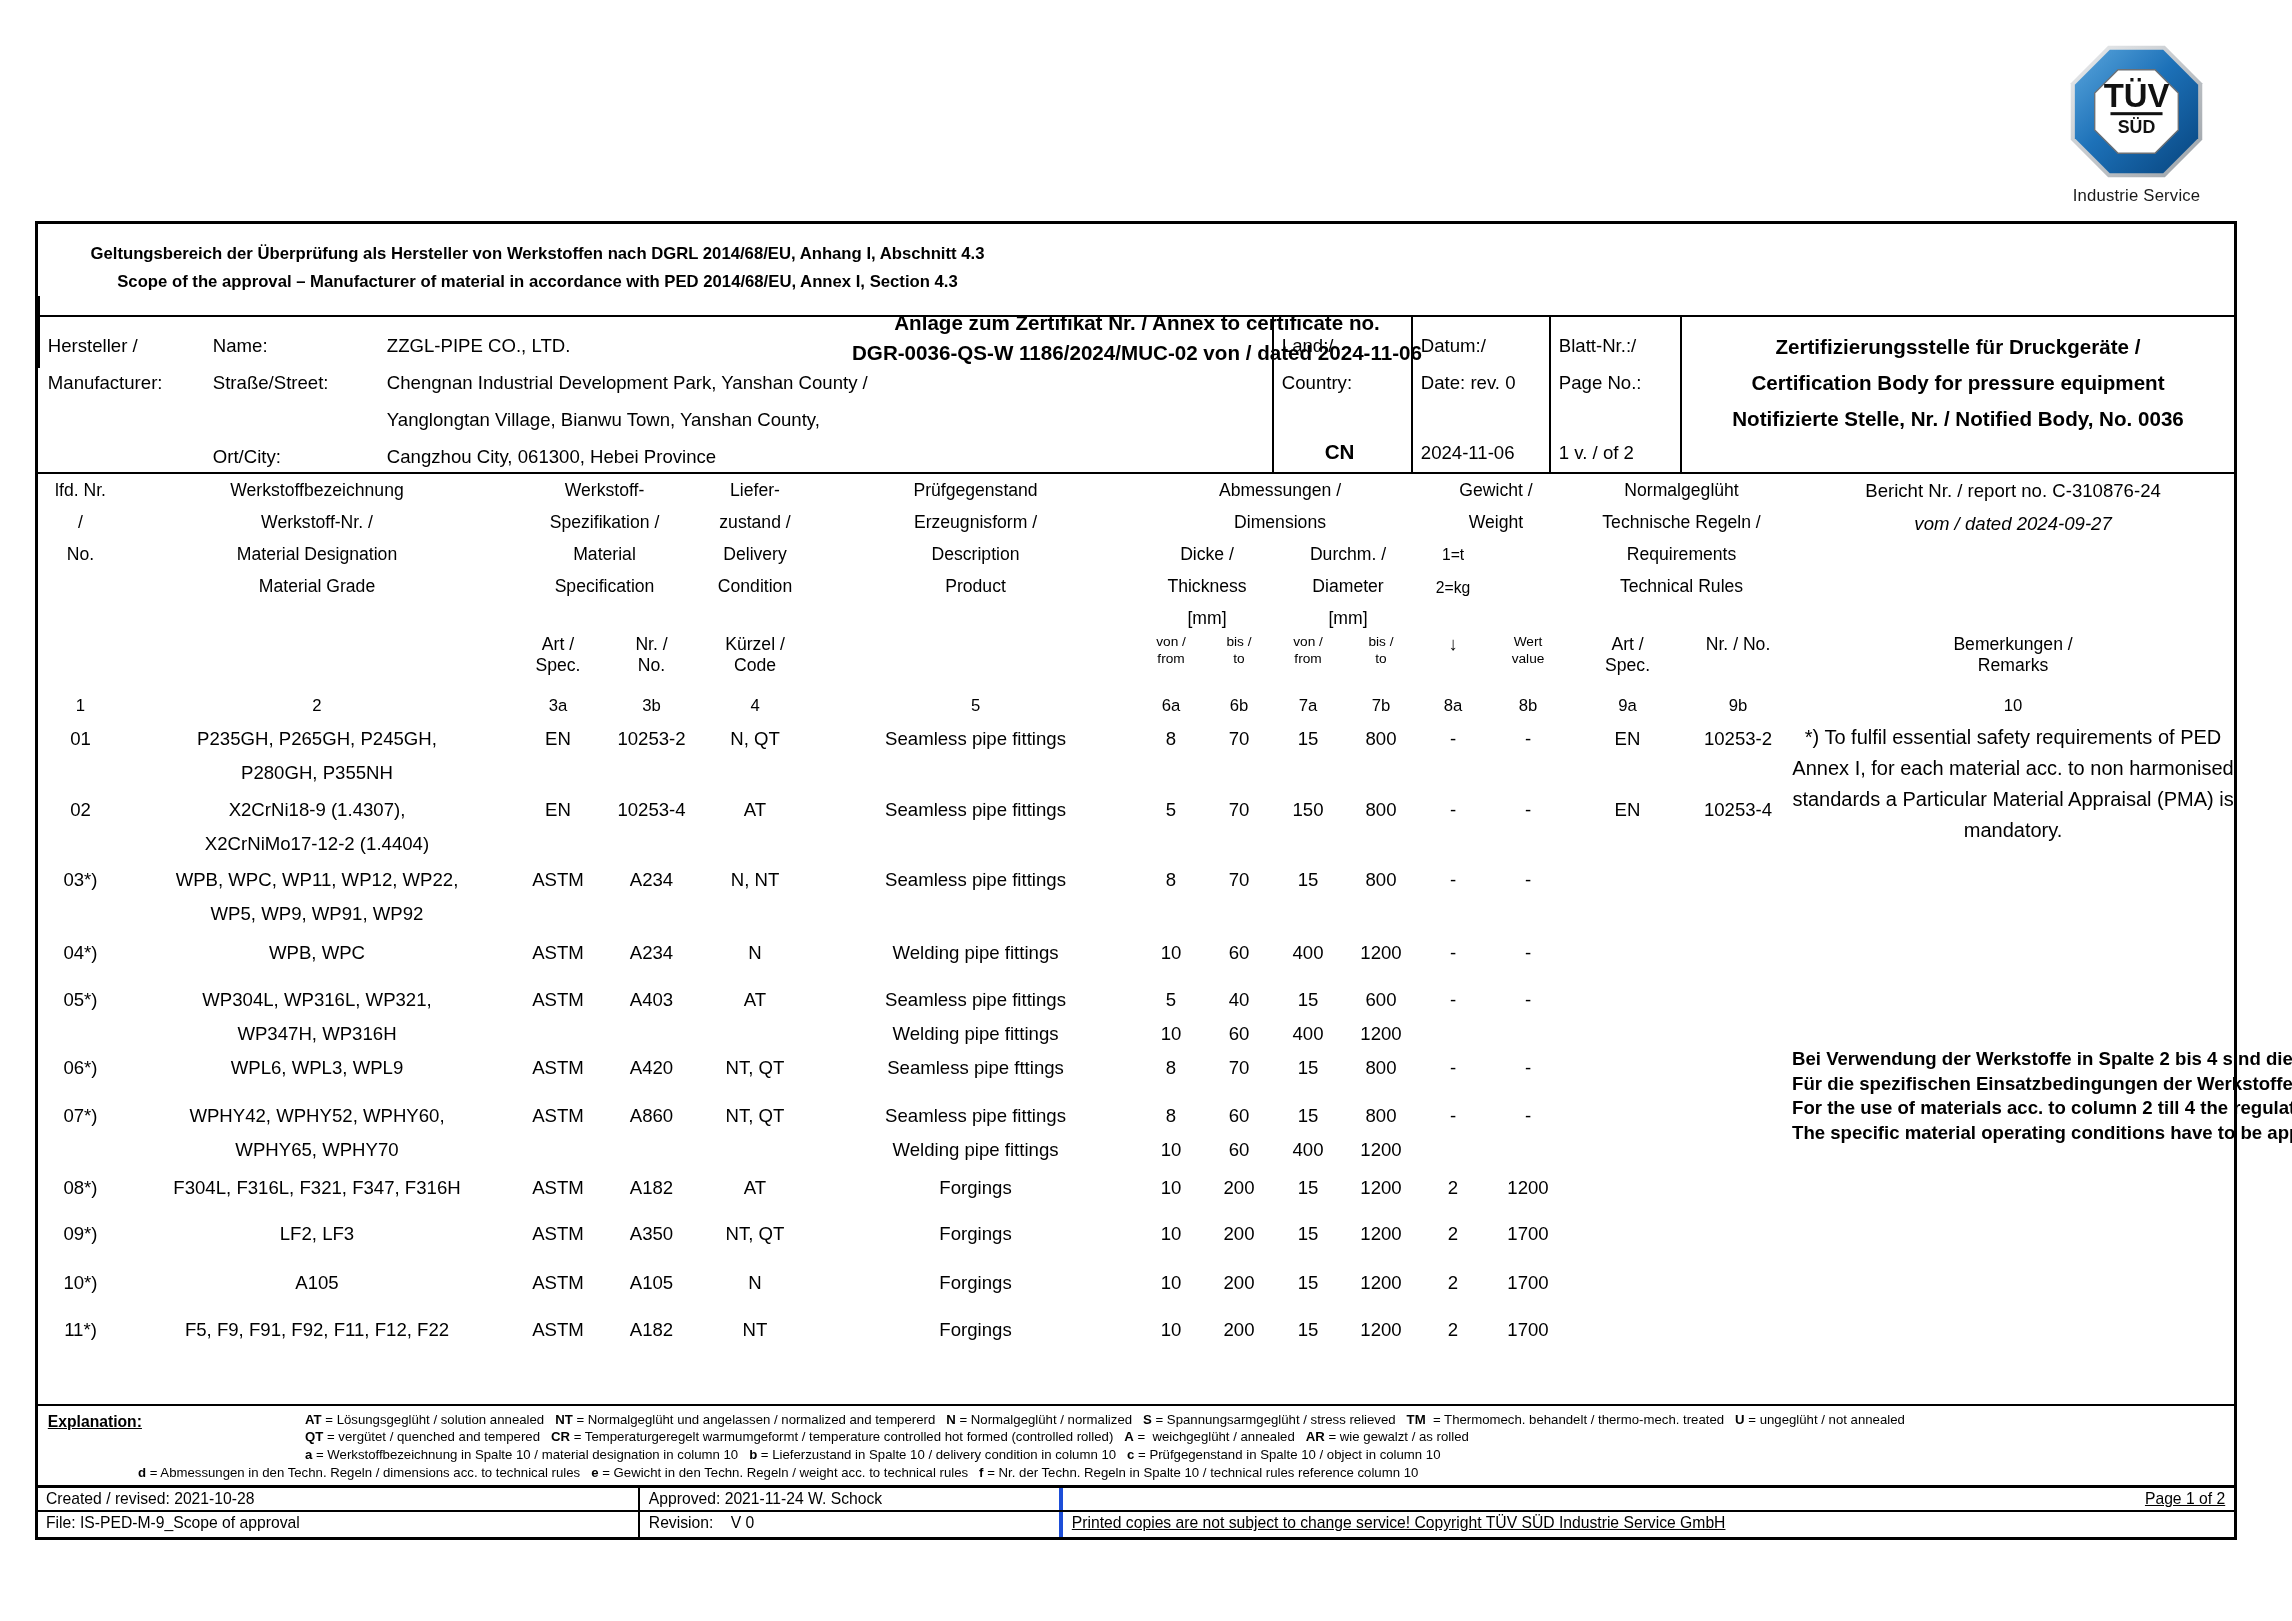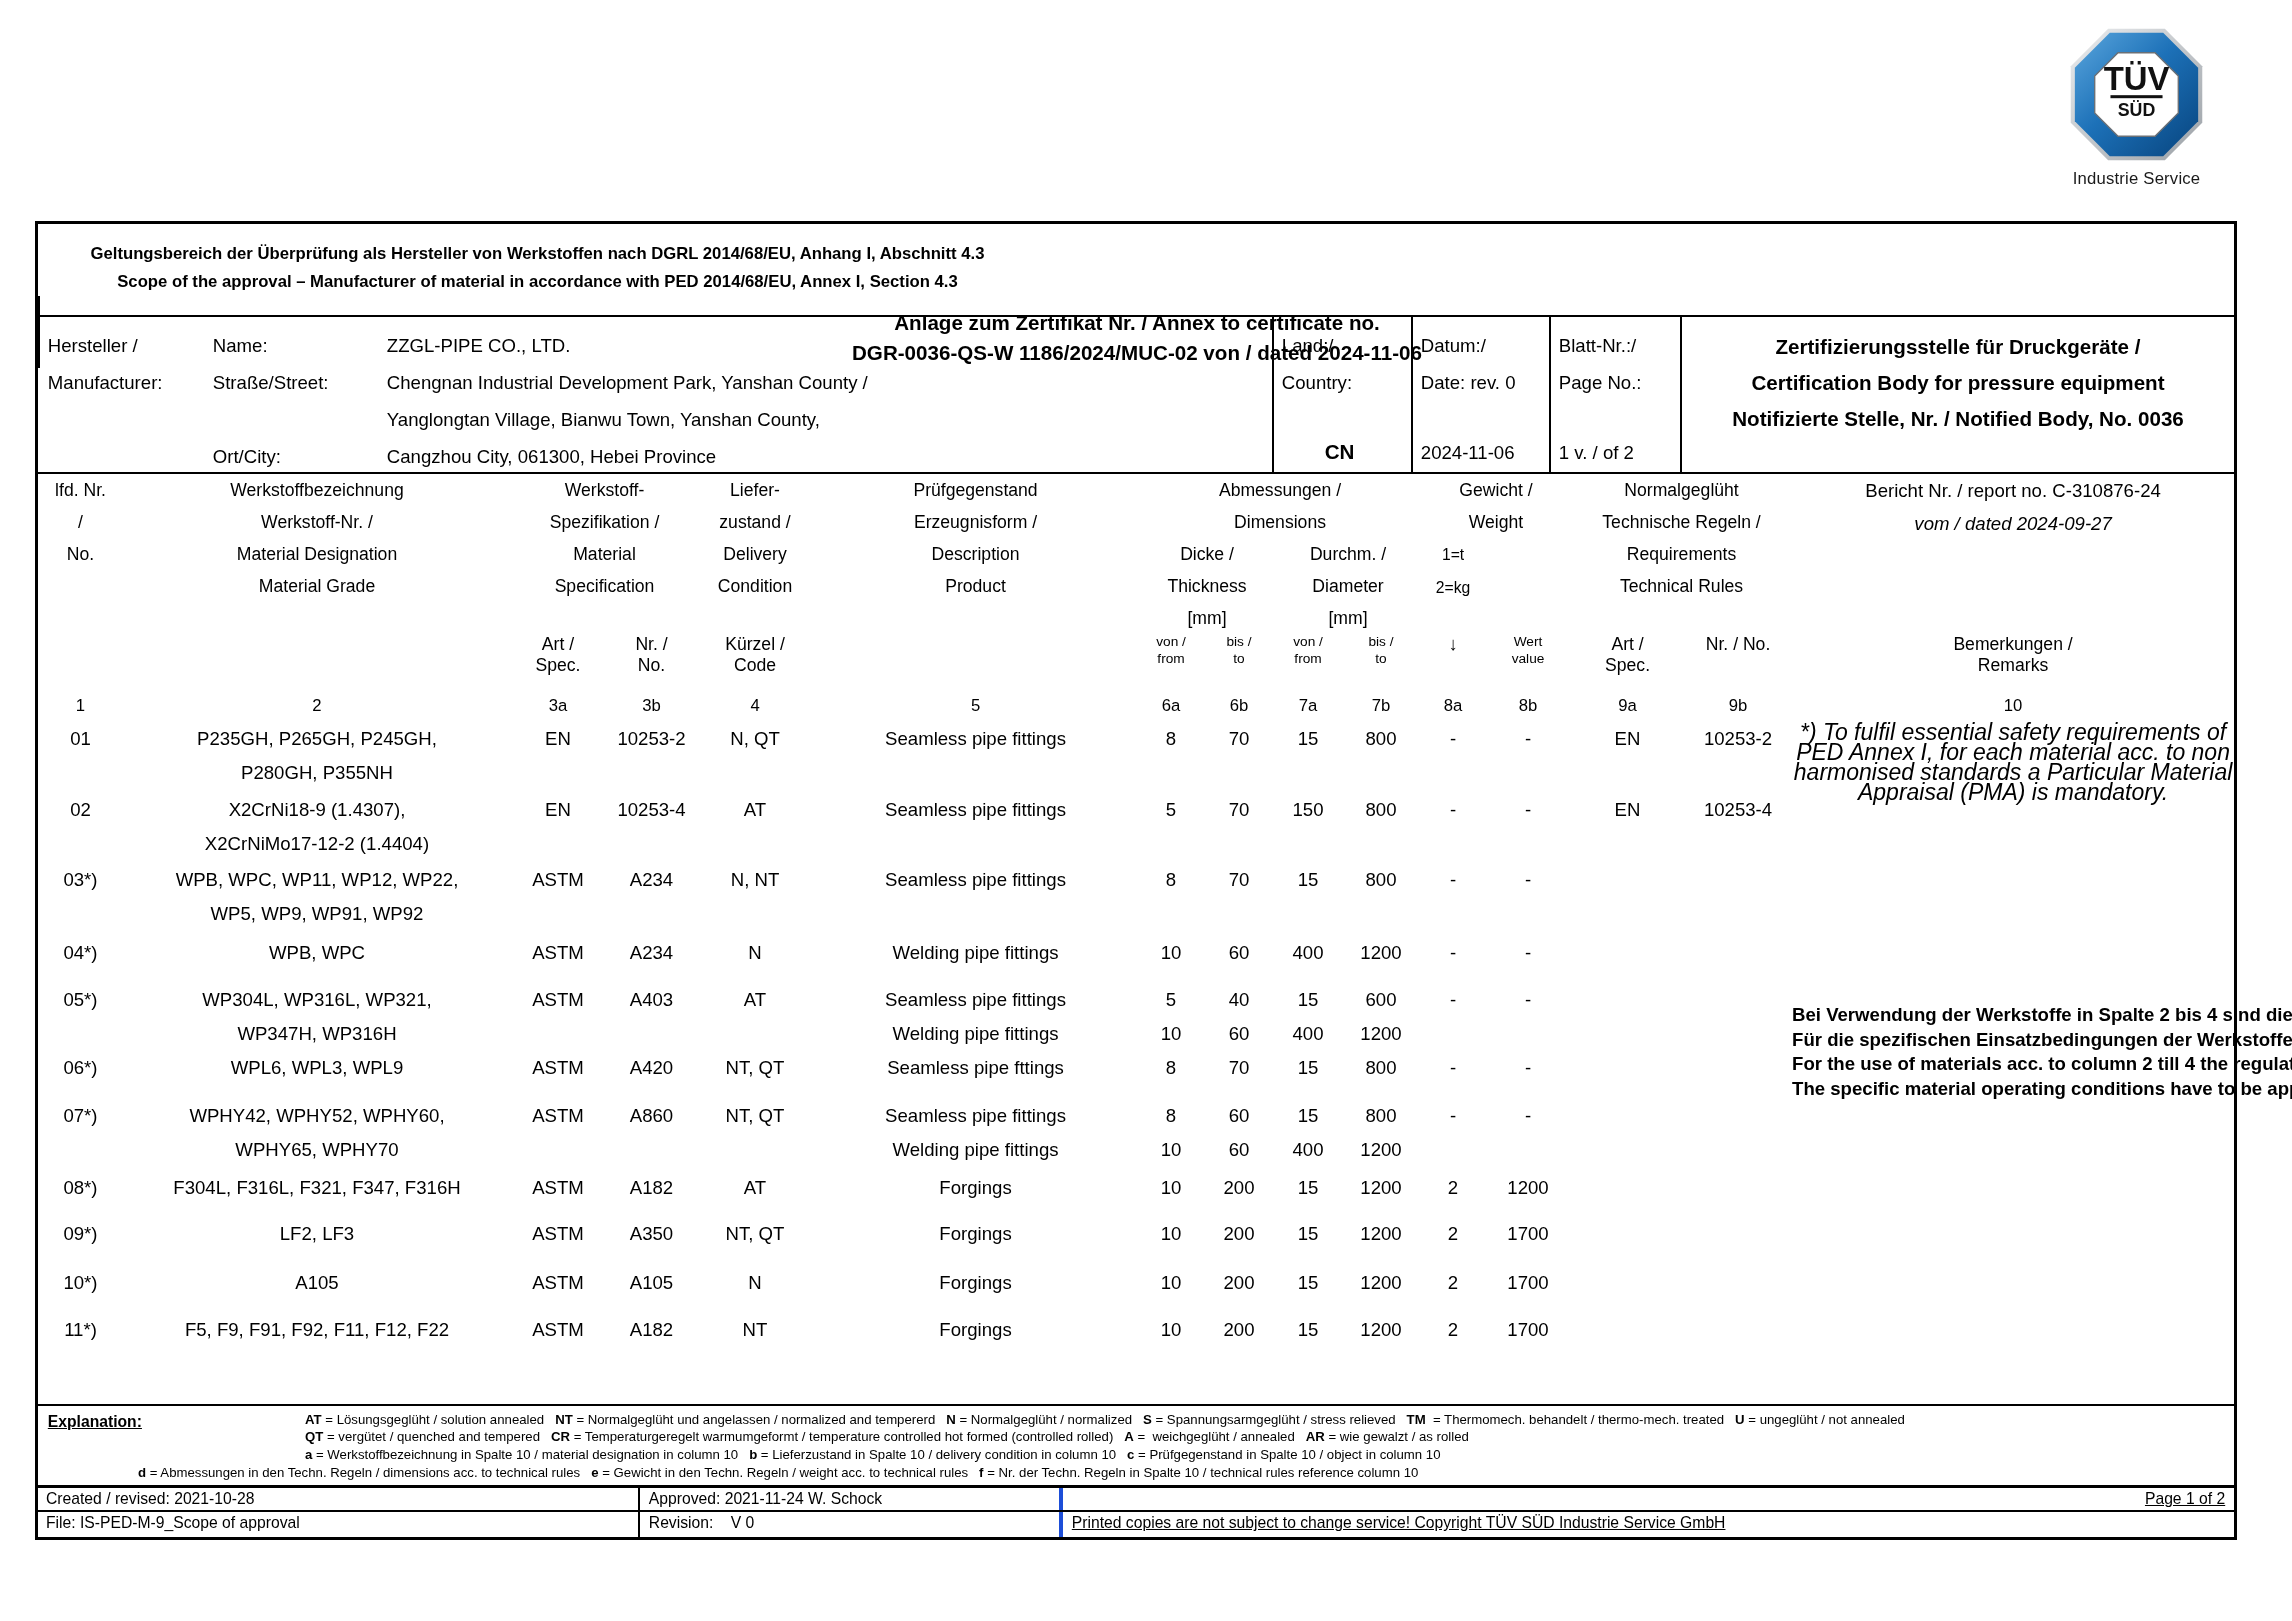--- a/index.html
+++ b/index.html
@@ -1,20 +1,20 @@
 <!DOCTYPE html>
 <html><head>
 <meta charset="utf-8">
 <style>
   html,body{margin:0;padding:0;background:#fff;}
   .page{position:relative;width:2293px;height:1621px;background:#fff;overflow:hidden;
         font-family:"Liberation Sans","DejaVu Sans",sans-serif;color:#000;}
 
   
-  .logo{position:absolute;left:2056px;top:26px;width:161px;text-align:center;}
+  .logo{position:absolute;left:2056px;top:43px;width:161px;text-align:center;}
   .logo-caption{font-size:16.7px;margin-top:2px;color:#1a1a1a;letter-spacing:0.2px;}
 
   
   .frame{position:absolute;left:35px;top:221px;width:2196px;border:3.9px solid #000;background:#fff;}
 
   
   .sec-title{display:flex;height:91px;box-sizing:border-box;flex-direction:column;}
   .title-left{width:999px;box-sizing:border-box;text-align:center;font-weight:bold;
               font-size:16.7px;line-height:28px;padding-top:15.7px;}
   .title-right{flex:1;border-left:2.9px solid #000;text-align:center;font-weight:bold;
@@ -45,21 +45,21 @@
   th.leftal{text-align:left;padding-left:8.8px;}
   th.report{font-weight:bold;font-size:18.6px;line-height:33px;padding-top:9.8px;border-bottom:2.9px solid #000;}
   .report .it{font-style:italic;}
   th.wunits{text-align:left;padding-left:5.9px;font-size:15.7px;line-height:33px;padding-top:7.8px;}
   th.arrow{font-size:18.6px;padding-top:11.8px;}
   .hnum th{border-top:2.9px solid #000;border-bottom:2px solid #000;font-size:16.7px;line-height:25.5px;padding-top:1px;}
   tbody td{border-right:2px solid #000;font-size:18.6px;line-height:34px;text-align:left;
            padding:2.9px 2px 0 8.8px;}
   tbody td div{white-space:nowrap;}
   td.remarks-cell{border-right:0;padding:4.9px 7.8px 0 9.8px;}
-  .remark-note{font-size:23px;line-height:20px;white-space:normal;font-style:italic;}
+  .remark-note{font-size:20px;line-height:31px;white-space:normal;}
   .remark-bold{font-weight:bold;font-size:18.6px;line-height:24.5px;margin-top:201px;white-space:normal;}
 
   
   .sec-exp{position:relative;border-top:2.9px solid #000;height:74px;box-sizing:content-box;padding-top:4.9px;}
   .exp-label{position:absolute;left:9.8px;top:6.9px;font-weight:bold;text-decoration:underline;font-size:15.7px;}
   .exp-line{margin-left:267px;font-size:13.2px;line-height:17.6px;white-space:pre;}
   .exp-line.wide{margin-left:100px;}
   .exp-key{font-weight:bold;}
 
   

